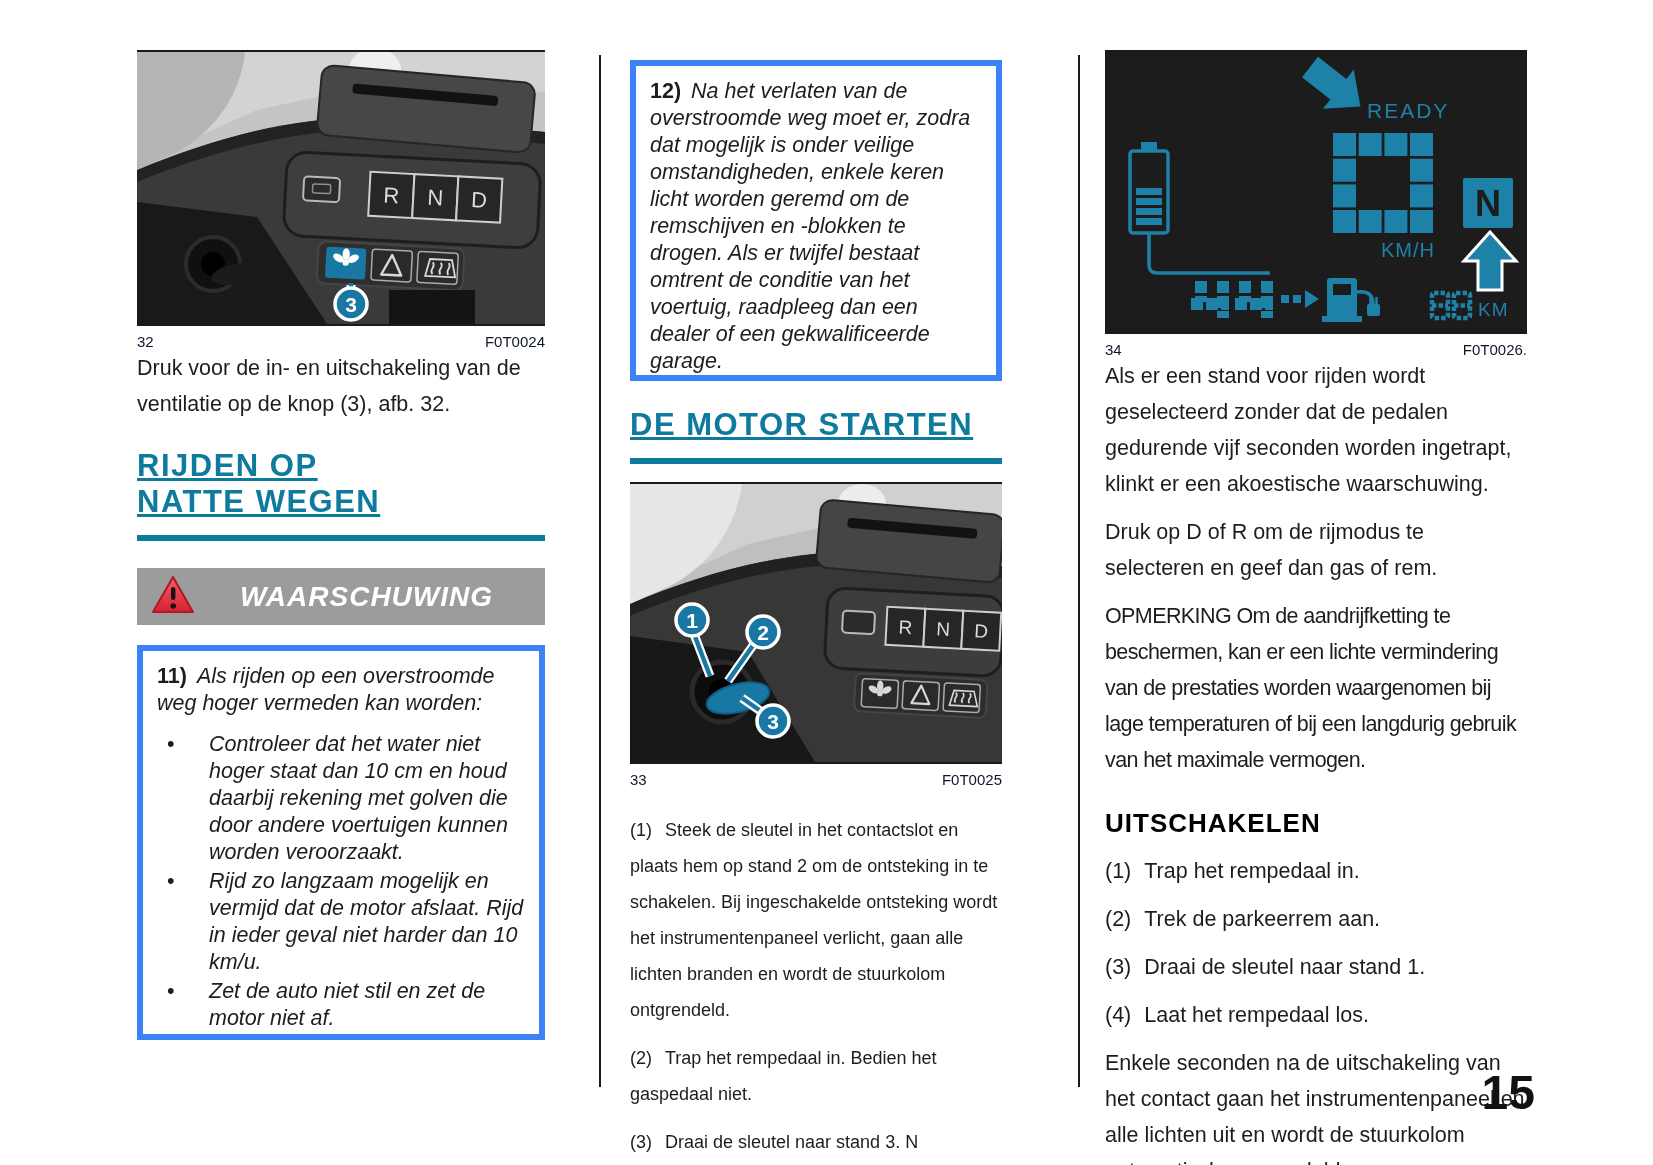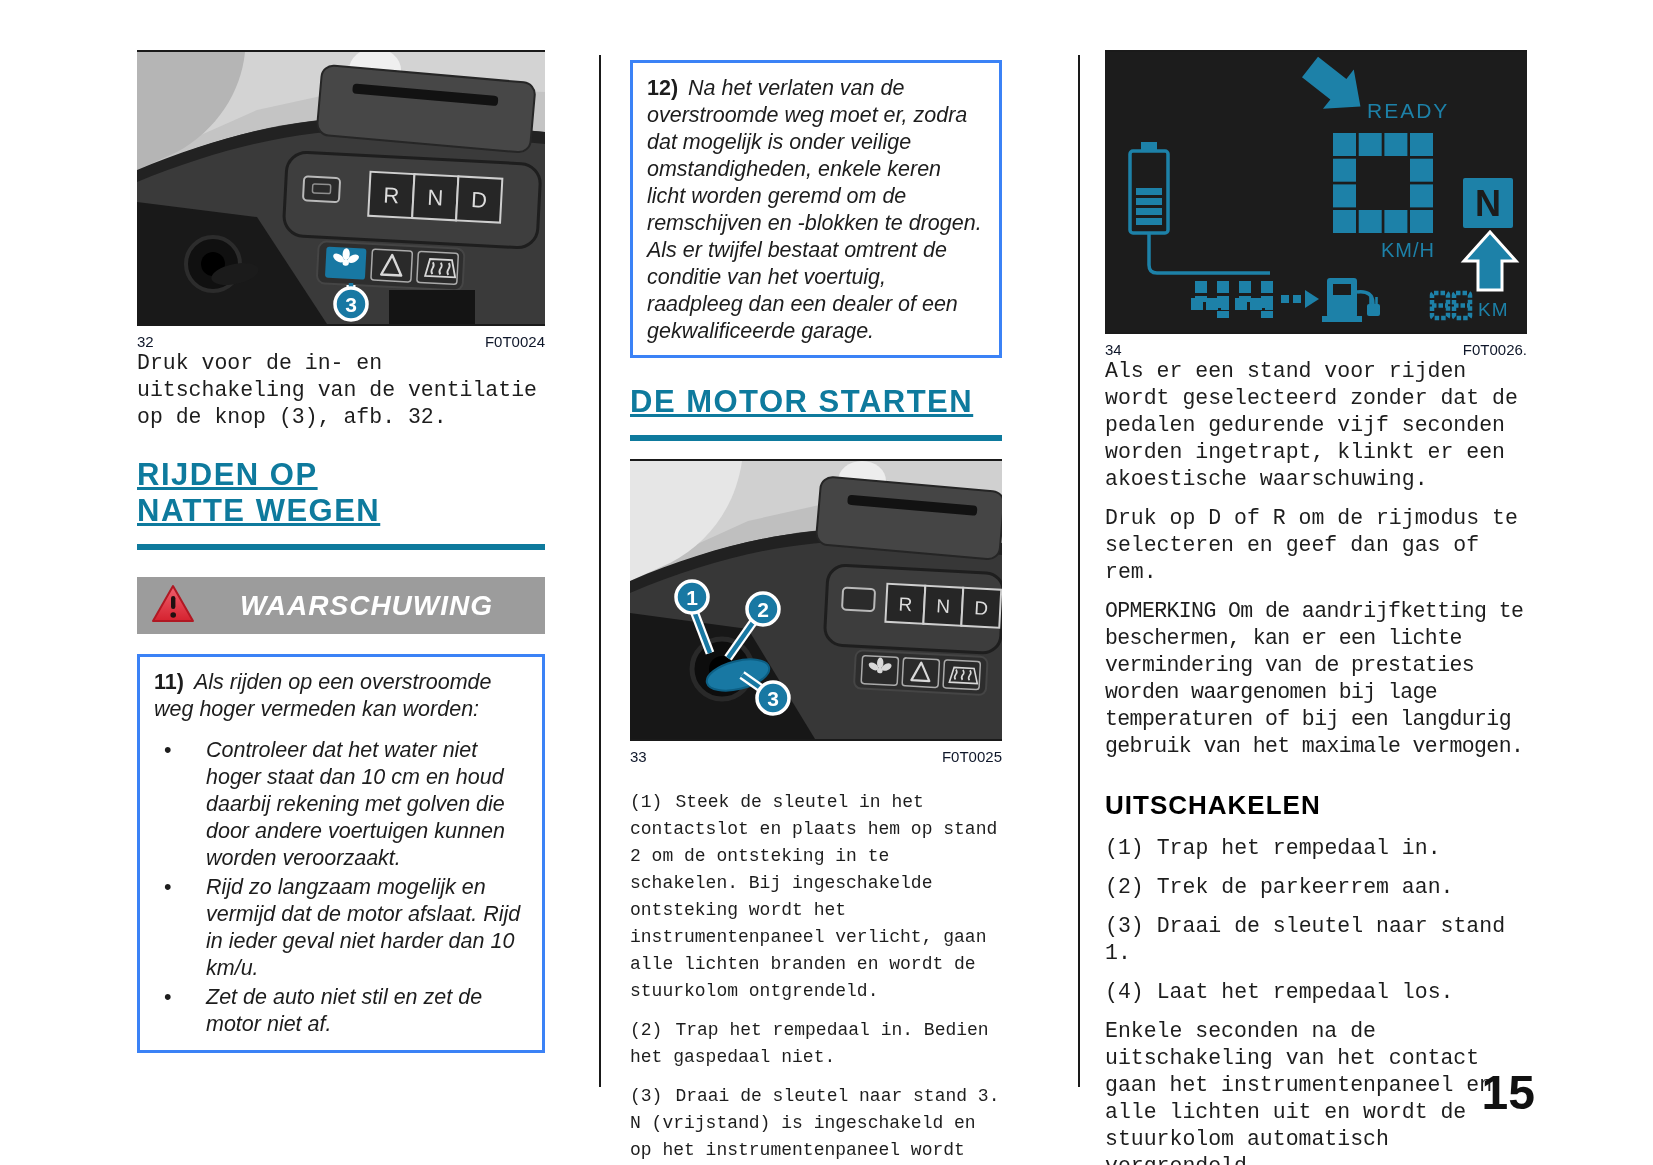--- a/index.html
+++ b/index.html
@@ -10,36 +10,36 @@
   .col2{left:630px;width:372px;}
   .col3{left:1105px;width:422px;}
   .vdiv{position:absolute;top:55px;height:1032px;width:2px;background:#1a1a1a;}
   .vdiv1{left:599px;} .vdiv2{left:1078px;}
 
   .fig-rule{height:0;border-top:2px solid #1a1a1a;}
   .figure svg{display:block;}
   .caption-row{display:flex;justify-content:space-between;margin-top:7px;
                font-size:15px;color:#0f172a;}
 
-  p.body{font-size:21.5px;line-height:27px;margin:0 0 12px 0;font-family:Liberation Mono, monospace;}
+  p.body{font-size:21.5px;line-height:36px;margin:0 0 12px 0;}
   .col2 p.body{font-size:18px;}
   .num{margin-right:13px;}
   .bnum{font-weight:bold;font-style:normal;margin-right:10px;}
 
   h2.teal{color:#0e7a9d;font-weight:bold;font-size:31px;line-height:36px;
           letter-spacing:1.5px;margin:0;text-decoration:underline;}
   .teal-bar{height:6px;background:#0e7a9d;margin-top:15px;}
   h3.teal{color:#000000;font-weight:bold;font-size:26px;letter-spacing:1px;margin:0 0 14px 0;}
 
   .warnhead{margin-top:27px;height:57px;background:#9c9c9c;display:flex;align-items:center;}
   .warnhead .tri{margin-left:13px;flex:0 0 auto;}
   .warnhead .wlabel{flex:1;text-align:center;color:#ffffff;font-weight:bold;
                     font-style:italic;font-size:28px;letter-spacing:1px;padding-right:8px;}
 
-  .rosebox{border:3px solid #3b82f6;padding:12px 14px 10px 14px;margin-top:20px;}
+  .rosebox{border:6px solid #3b82f6;padding:12px 14px 0 14px;margin-top:20px;}
   .rosebox p{font-size:21.5px;line-height:27px;font-style:italic;margin:0 0 14px 0;}
   .rosebox p:last-child{margin-bottom:0;}
   .bullet{display:flex;font-style:italic;font-size:21.5px;line-height:27px;margin:0 0 2px 0;}
   .bullet .dot{flex:0 0 42px;padding-left:10px;font-style:normal;}
   .bullet .btxt{flex:1;}
 
   .condensed{letter-spacing:-0.6px;font-size:21px;}
 
   .intro{margin-top:22px;}
   .headblock{margin-top:26px;}

